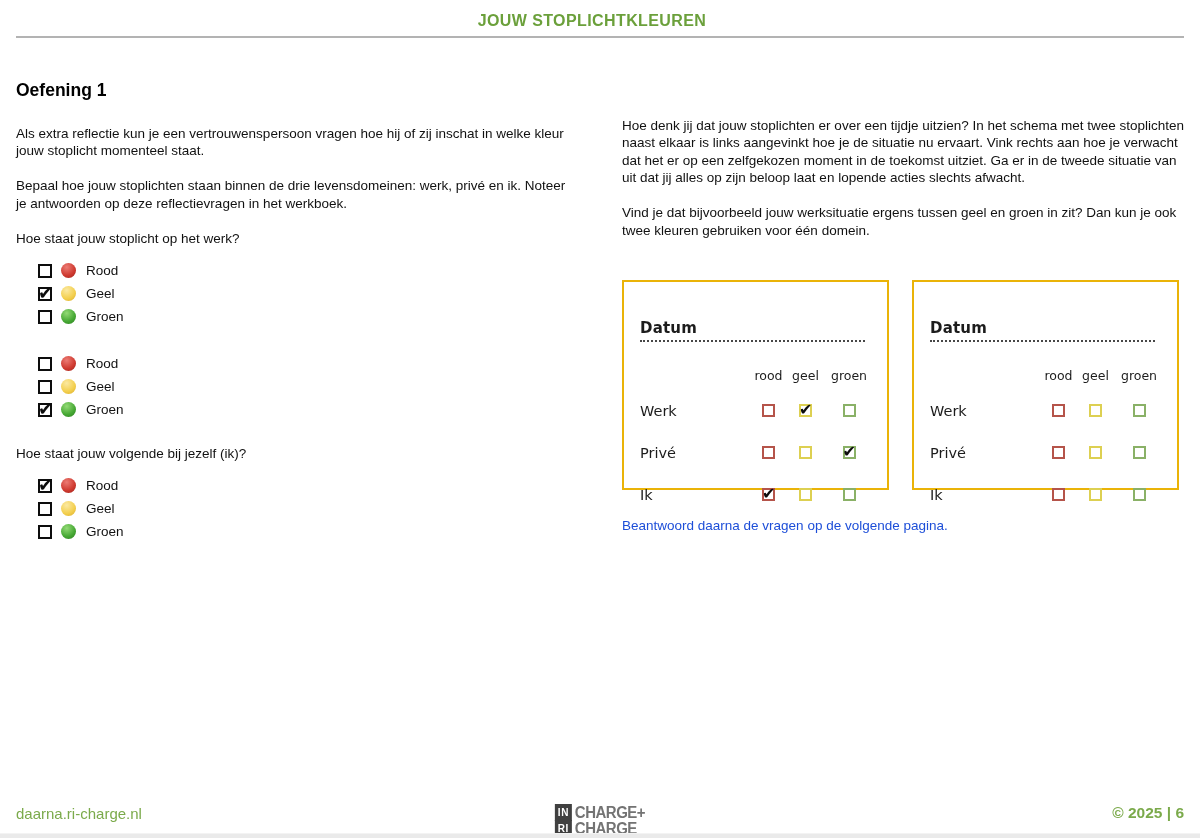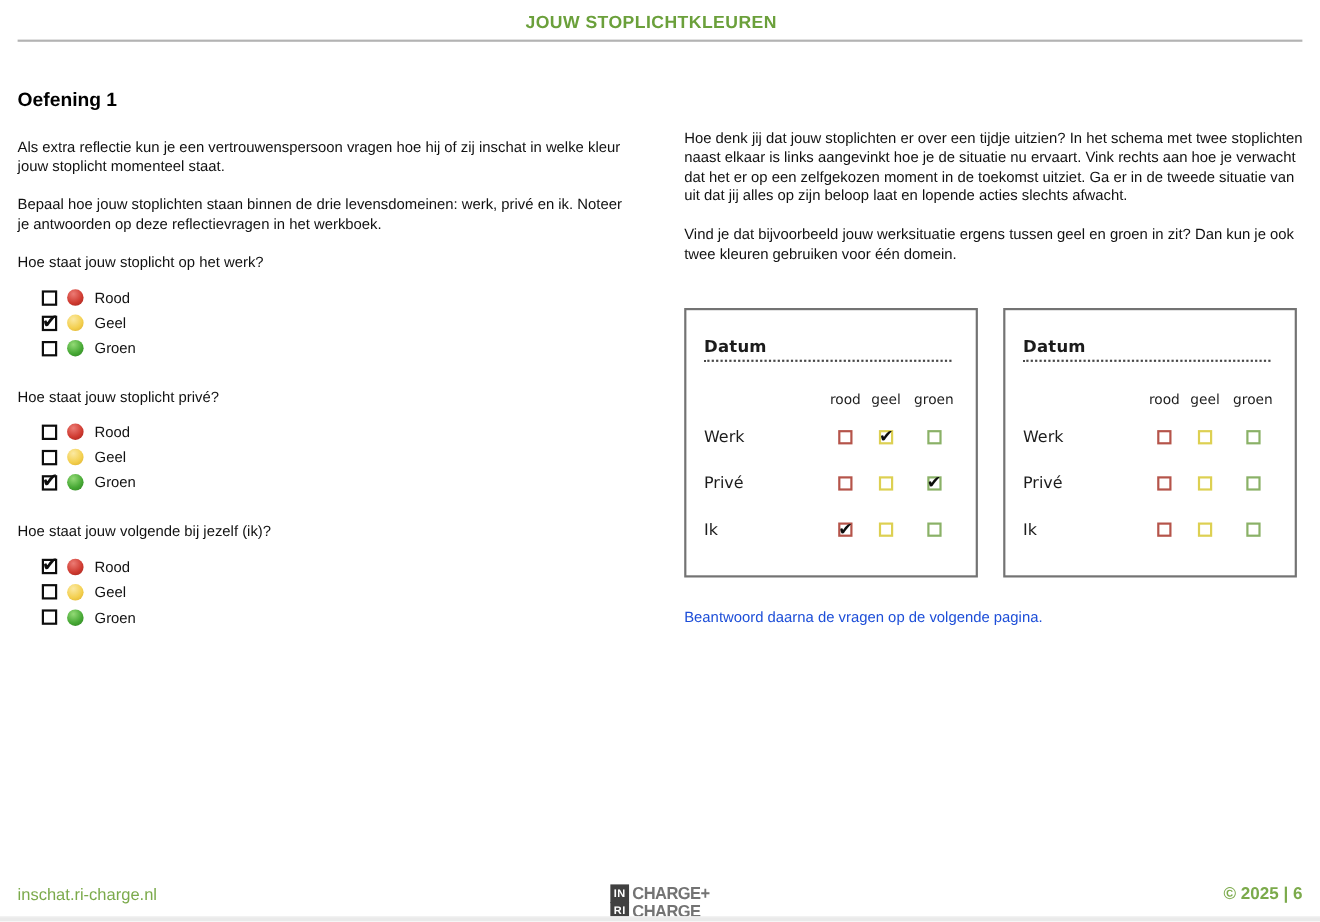--- a/index.html
+++ b/index.html
@@ -38,22 +38,22 @@
     font-family:"DejaVu Sans", sans-serif;
   }
   .ball { width:15px; height:15px; border-radius:50%; margin-right:10px; flex:0 0 auto; }
   .ball.red    { background:radial-gradient(circle at 38% 28%, #ec7b74, #cf3a30 58%, #9c221b); }
   .ball.yellow { background:radial-gradient(circle at 38% 28%, #fbe9a2, #f3cf4e 58%, #d9ab29); }
   .ball.green  { background:radial-gradient(circle at 38% 28%, #93da76, #46a834 58%, #2d7d20); }
   .opt-label { font-size:13.5px; color:#111; }
   
   .schema-row { display:flex; gap:23px; margin-top:41px; }
   .schema-box {
-    width:267px; height:245px; border:2px solid #737373; background:#fff;
-    padding:24px 16px 0 16px; font-family:"DejaVu Sans", sans-serif;
+    width:267px; height:210px; border:2px solid #eab308; background:#fff;
+    padding:37px 16px 0 16px; font-family:"DejaVu Sans", sans-serif;
   }
   .date-label { font-size:15px; font-weight:bold; color:#1c1c1c; letter-spacing:0.2px; }
   .dotted-line { width:225px; border-bottom:2px dotted #474747; margin-top:3px; }
   .schema-grid {
     display:grid; grid-template-columns:110px 37px 37px 50px;
     align-items:center; margin-top:20px;
   }
   .schema-grid .hdr {
     font-size:12.5px; color:#1c1c1c; text-align:center; height:28px;
     display:flex; align-items:center; justify-content:center;
@@ -122,21 +122,20 @@
         <span class="ball yellow"></span>
         <span class="opt-label">Geel</span>
       </div>
       <div class="opt-row">
         <span class="cb"></span>
         <span class="ball green"></span>
         <span class="opt-label">Groen</span>
       </div>
     </div>
 
-    <div class="question">Hoe staat jouw stoplicht privé?</div>
     <div class="opt-group">
       <div class="opt-row">
         <span class="cb"></span>
         <span class="ball red"></span>
         <span class="opt-label">Rood</span>
       </div>
       <div class="opt-row">
         <span class="cb"></span>
         <span class="ball yellow"></span>
         <span class="opt-label">Geel</span>
@@ -260,21 +259,21 @@
           <div class="scb-wrap">
               <span class="scb c-green"></span>
             </div>
         </div>
       </div>
     </div>
 
     <div class="schema-note">Beantwoord daarna de vragen op de volgende pagina.</div>
   </div>
 
-  <a class="footer-link" href="#">inschat.ri-charge.nl</a>
+  <a class="footer-link" href="#">daarna.ri-charge.nl</a>
 
   <div class="logo">
     <div class="logo-line">
       <span class="logo-prefix">IN</span>
       <span class="logo-word">CHARGE+</span>
     </div>
     <div class="logo-line">
       <span class="logo-prefix">RI</span>
       <span class="logo-word">CHARGE</span>
     </div>

